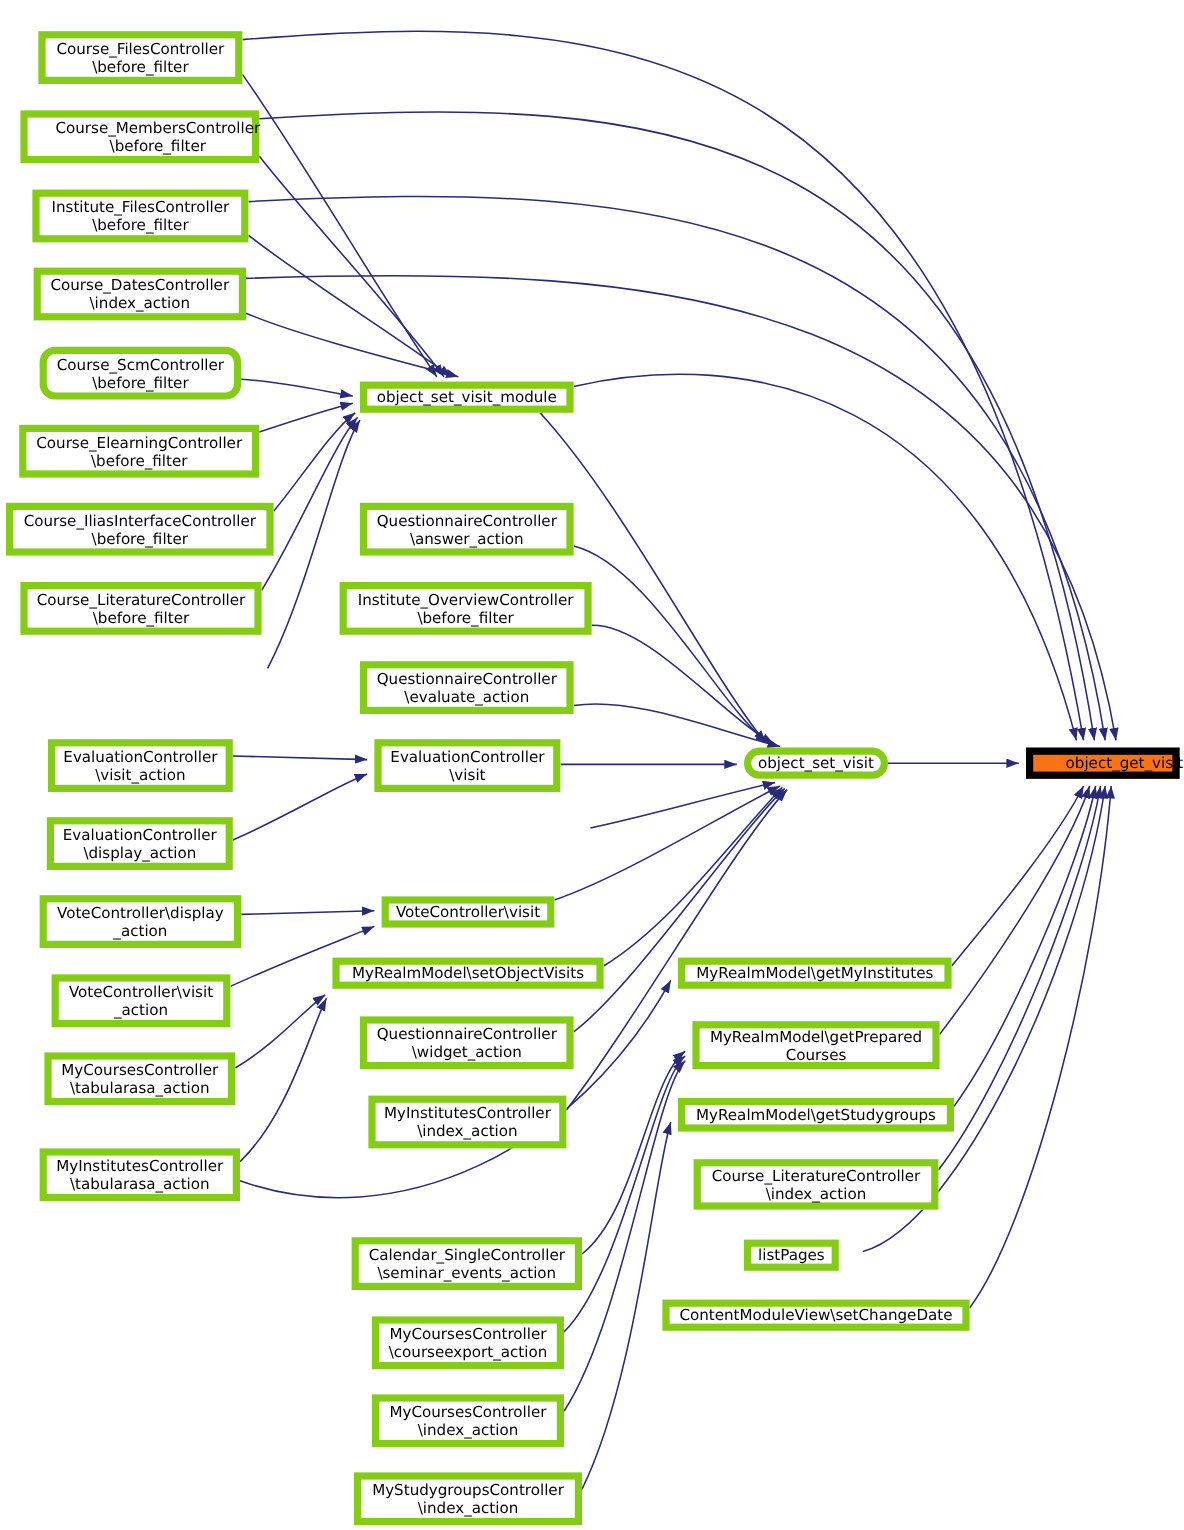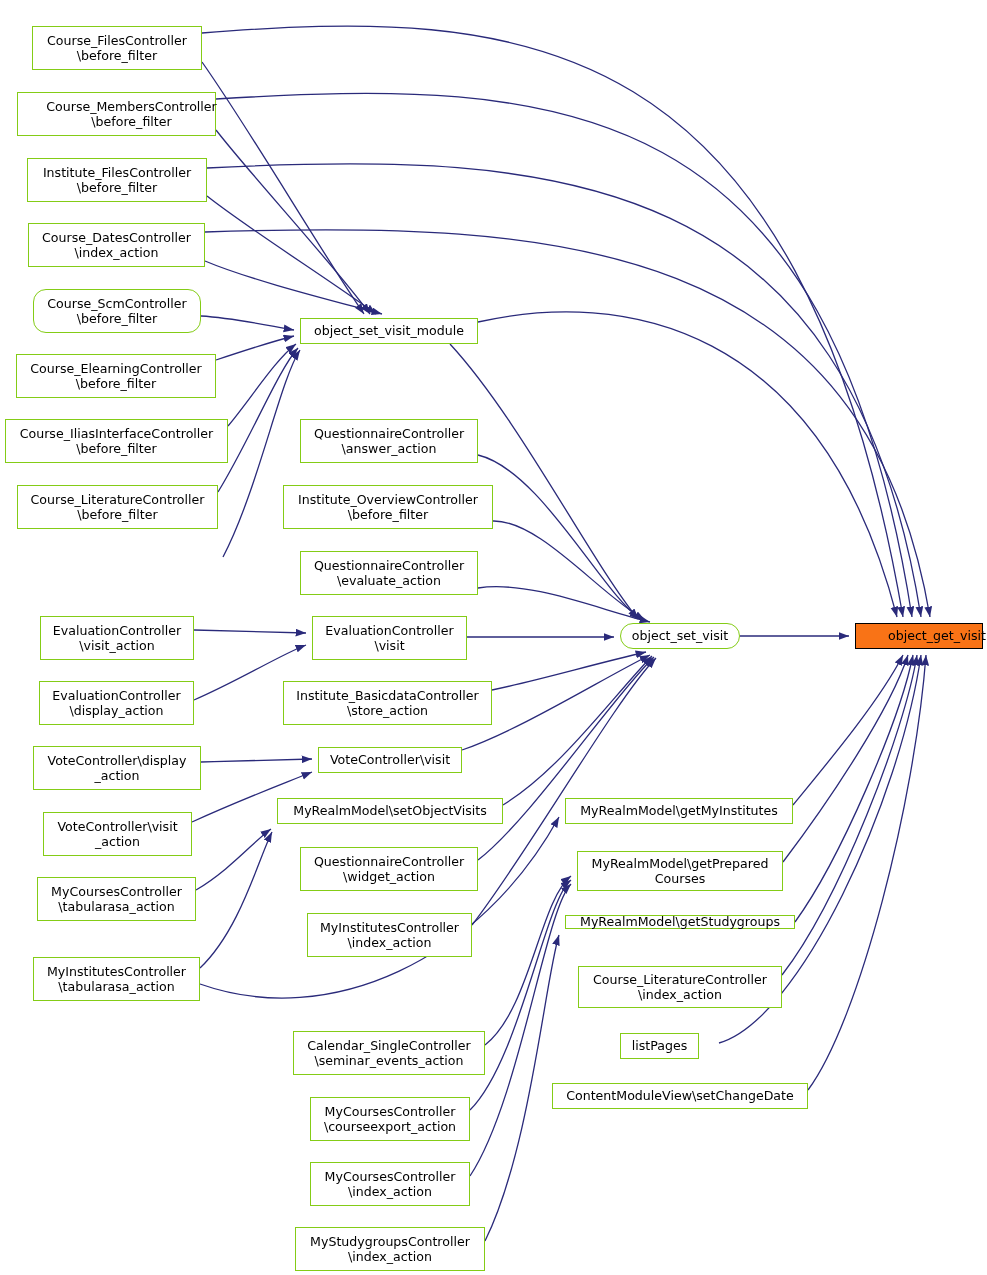--- a/index.html
+++ b/index.html
@@ -2,21 +2,21 @@
 <html><head>
 <meta charset="utf-8">
 <style>
   html,body{margin:0;padding:0;background:#ffffff;}
   body{font-family:"DejaVu Sans","Liberation Sans",sans-serif;}
   #canvas{position:relative;width:987px;height:1275px;background:#ffffff;overflow:hidden;}
   svg#edges{position:absolute;left:0;top:0;width:987px;height:1275px;}
   .node{
     position:absolute;
     box-sizing:border-box;
-    border:1px solid #84cc16;
+    border:6px solid #84cc16;
     background:#ffffff;
     color:#000000;
     font-size:12.6px;
     line-height:15.5px;
     display:flex;
     align-items:center;
     justify-content:center;
     text-align:center;
     white-space:pre-line;
     z-index:5;
@@ -117,41 +117,39 @@
 
   <div class="node" style="left:300px;top:318px;width:178px;height:26px;">object_set_visit_module</div>
   <div class="node" style="left:300px;top:419px;width:178px;height:44px;">QuestionnaireController
 \answer_action</div>
   <div class="node" style="left:283px;top:485px;width:210px;height:44px;">Institute_OverviewController
 \before_filter</div>
   <div class="node" style="left:300px;top:551px;width:178px;height:44px;">QuestionnaireController
 \evaluate_action</div>
   <div class="node" style="left:312px;top:616px;width:155px;height:44px;">EvaluationController
 \visit</div>
-  <div class="node" style="left:283px;top:681px;width:209px;height:44px;">Institute_BasicdataController
-\store_action</div>
   <div class="node" style="left:318px;top:747px;width:144px;height:26px;">VoteController\visit</div>
   <div class="node" style="left:277px;top:798px;width:226px;height:26px;">MyRealmModel\setObjectVisits</div>
   <div class="node" style="left:300px;top:847px;width:178px;height:44px;">QuestionnaireController
 \widget_action</div>
   <div class="node" style="left:307px;top:913px;width:165px;height:44px;">MyInstitutesController
 \index_action</div>
   <div class="node" style="left:293px;top:1031px;width:192px;height:44px;">Calendar_SingleController
 \seminar_events_action</div>
   <div class="node" style="left:310px;top:1097px;width:160px;height:44px;">MyCoursesController
 \courseexport_action</div>
   <div class="node" style="left:310px;top:1162px;width:160px;height:44px;">MyCoursesController
 \index_action</div>
   <div class="node" style="left:295px;top:1227px;width:190px;height:44px;">MyStudygroupsController
 \index_action</div>
 
   <div class="node" style="left:620px;top:623px;width:120px;height:26px;border-radius:13px;">object_set_visit</div>
   <div class="node" style="left:565px;top:798px;width:228px;height:26px;">MyRealmModel\getMyInstitutes</div>
   <div class="node" style="left:577px;top:851px;width:206px;height:40px;">MyRealmModel\getPrepared
 Courses</div>
-  <div class="node" style="left:565px;top:915px;width:230px;height:14px;">MyRealmModel\getStudygroups</div>
+  <div class="node" style="left:565px;top:915px;width:230px;height:28px;">MyRealmModel\getStudygroups</div>
   <div class="node" style="left:578px;top:966px;width:204px;height:42px;">Course_LiteratureController
 \index_action</div>
   <div class="node" style="left:620px;top:1033px;width:79px;height:26px;">listPages</div>
   <div class="node" style="left:552px;top:1083px;width:256px;height:26px;">ContentModuleView\setChangeDate</div>
 
   <div class="node highlight" style="left:855px;top:623px;width:128px;height:26px;">object_get_visit</div>
 </div>
 
 </body></html>

